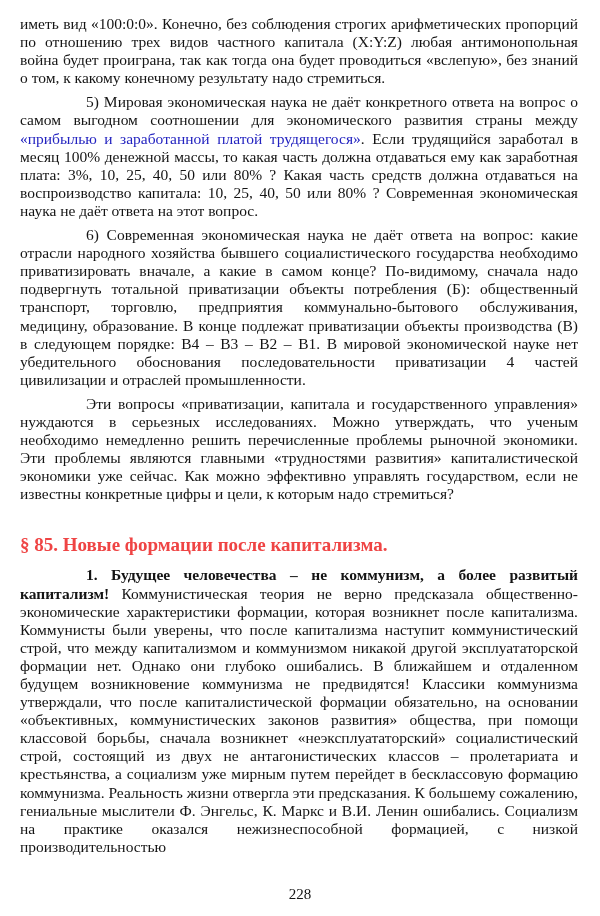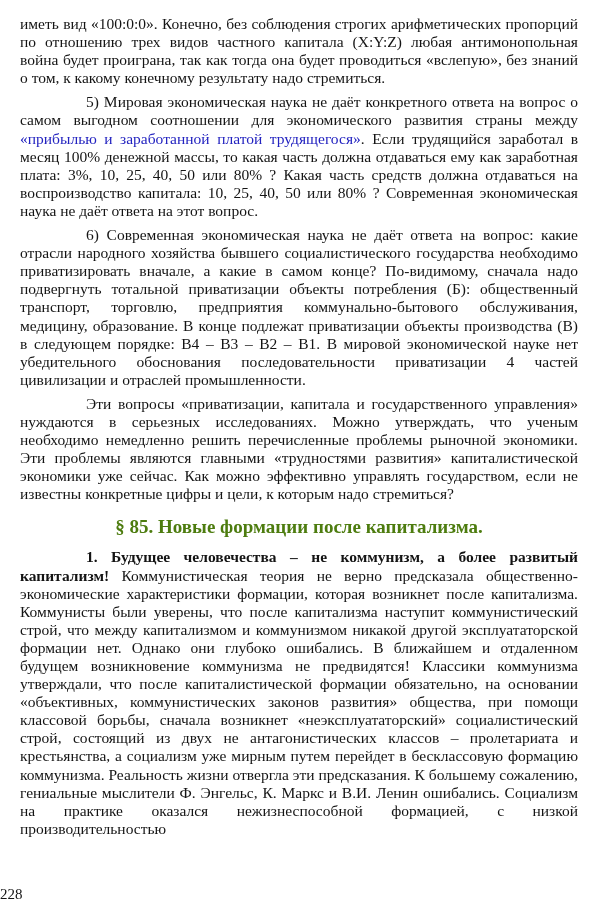--- a/index.html
+++ b/index.html
@@ -22,38 +22,39 @@
   }
   .para {
     margin: 0 0 6px 0;
     text-align: justify;
     text-indent: 66px;
   }
   .para.no-indent {
     text-indent: 0;
   }
   .heading {
-    margin: 12px 0 10px 0;
-    text-align: center;
+    margin: 30px 0 10px 0;
+    text-align: left;
     font-weight: 700;
     font-size: 19px;
     line-height: 23px;
-    color: #4d7c0f;
+    color: #ef4444;
   }
   .lead-bold {
     font-weight: 700;
   }
   .accent {
     
   }
   .page-number {
     position: absolute;
     left: 0;
     right: 0;
     bottom: 13px;
+    text-align: center;
     font-size: 15px;
     text-indent: 0;
   }
 </style>
 </head>
 <body>
 
 <div class="page" style="background: rgb(255, 255, 255); color: rgb(20, 20, 20);">
 
   <p class="para no-indent">иметь вид «100:0:0». Конечно, без соблюдения строгих арифметических пропорций по отношению трех видов частного капитала (X:Y:Z) любая антимонопольная война будет проиграна, так как тогда она будет проводиться «вслепую», без знаний о том, к какому конечному результату надо стремиться.</p>

